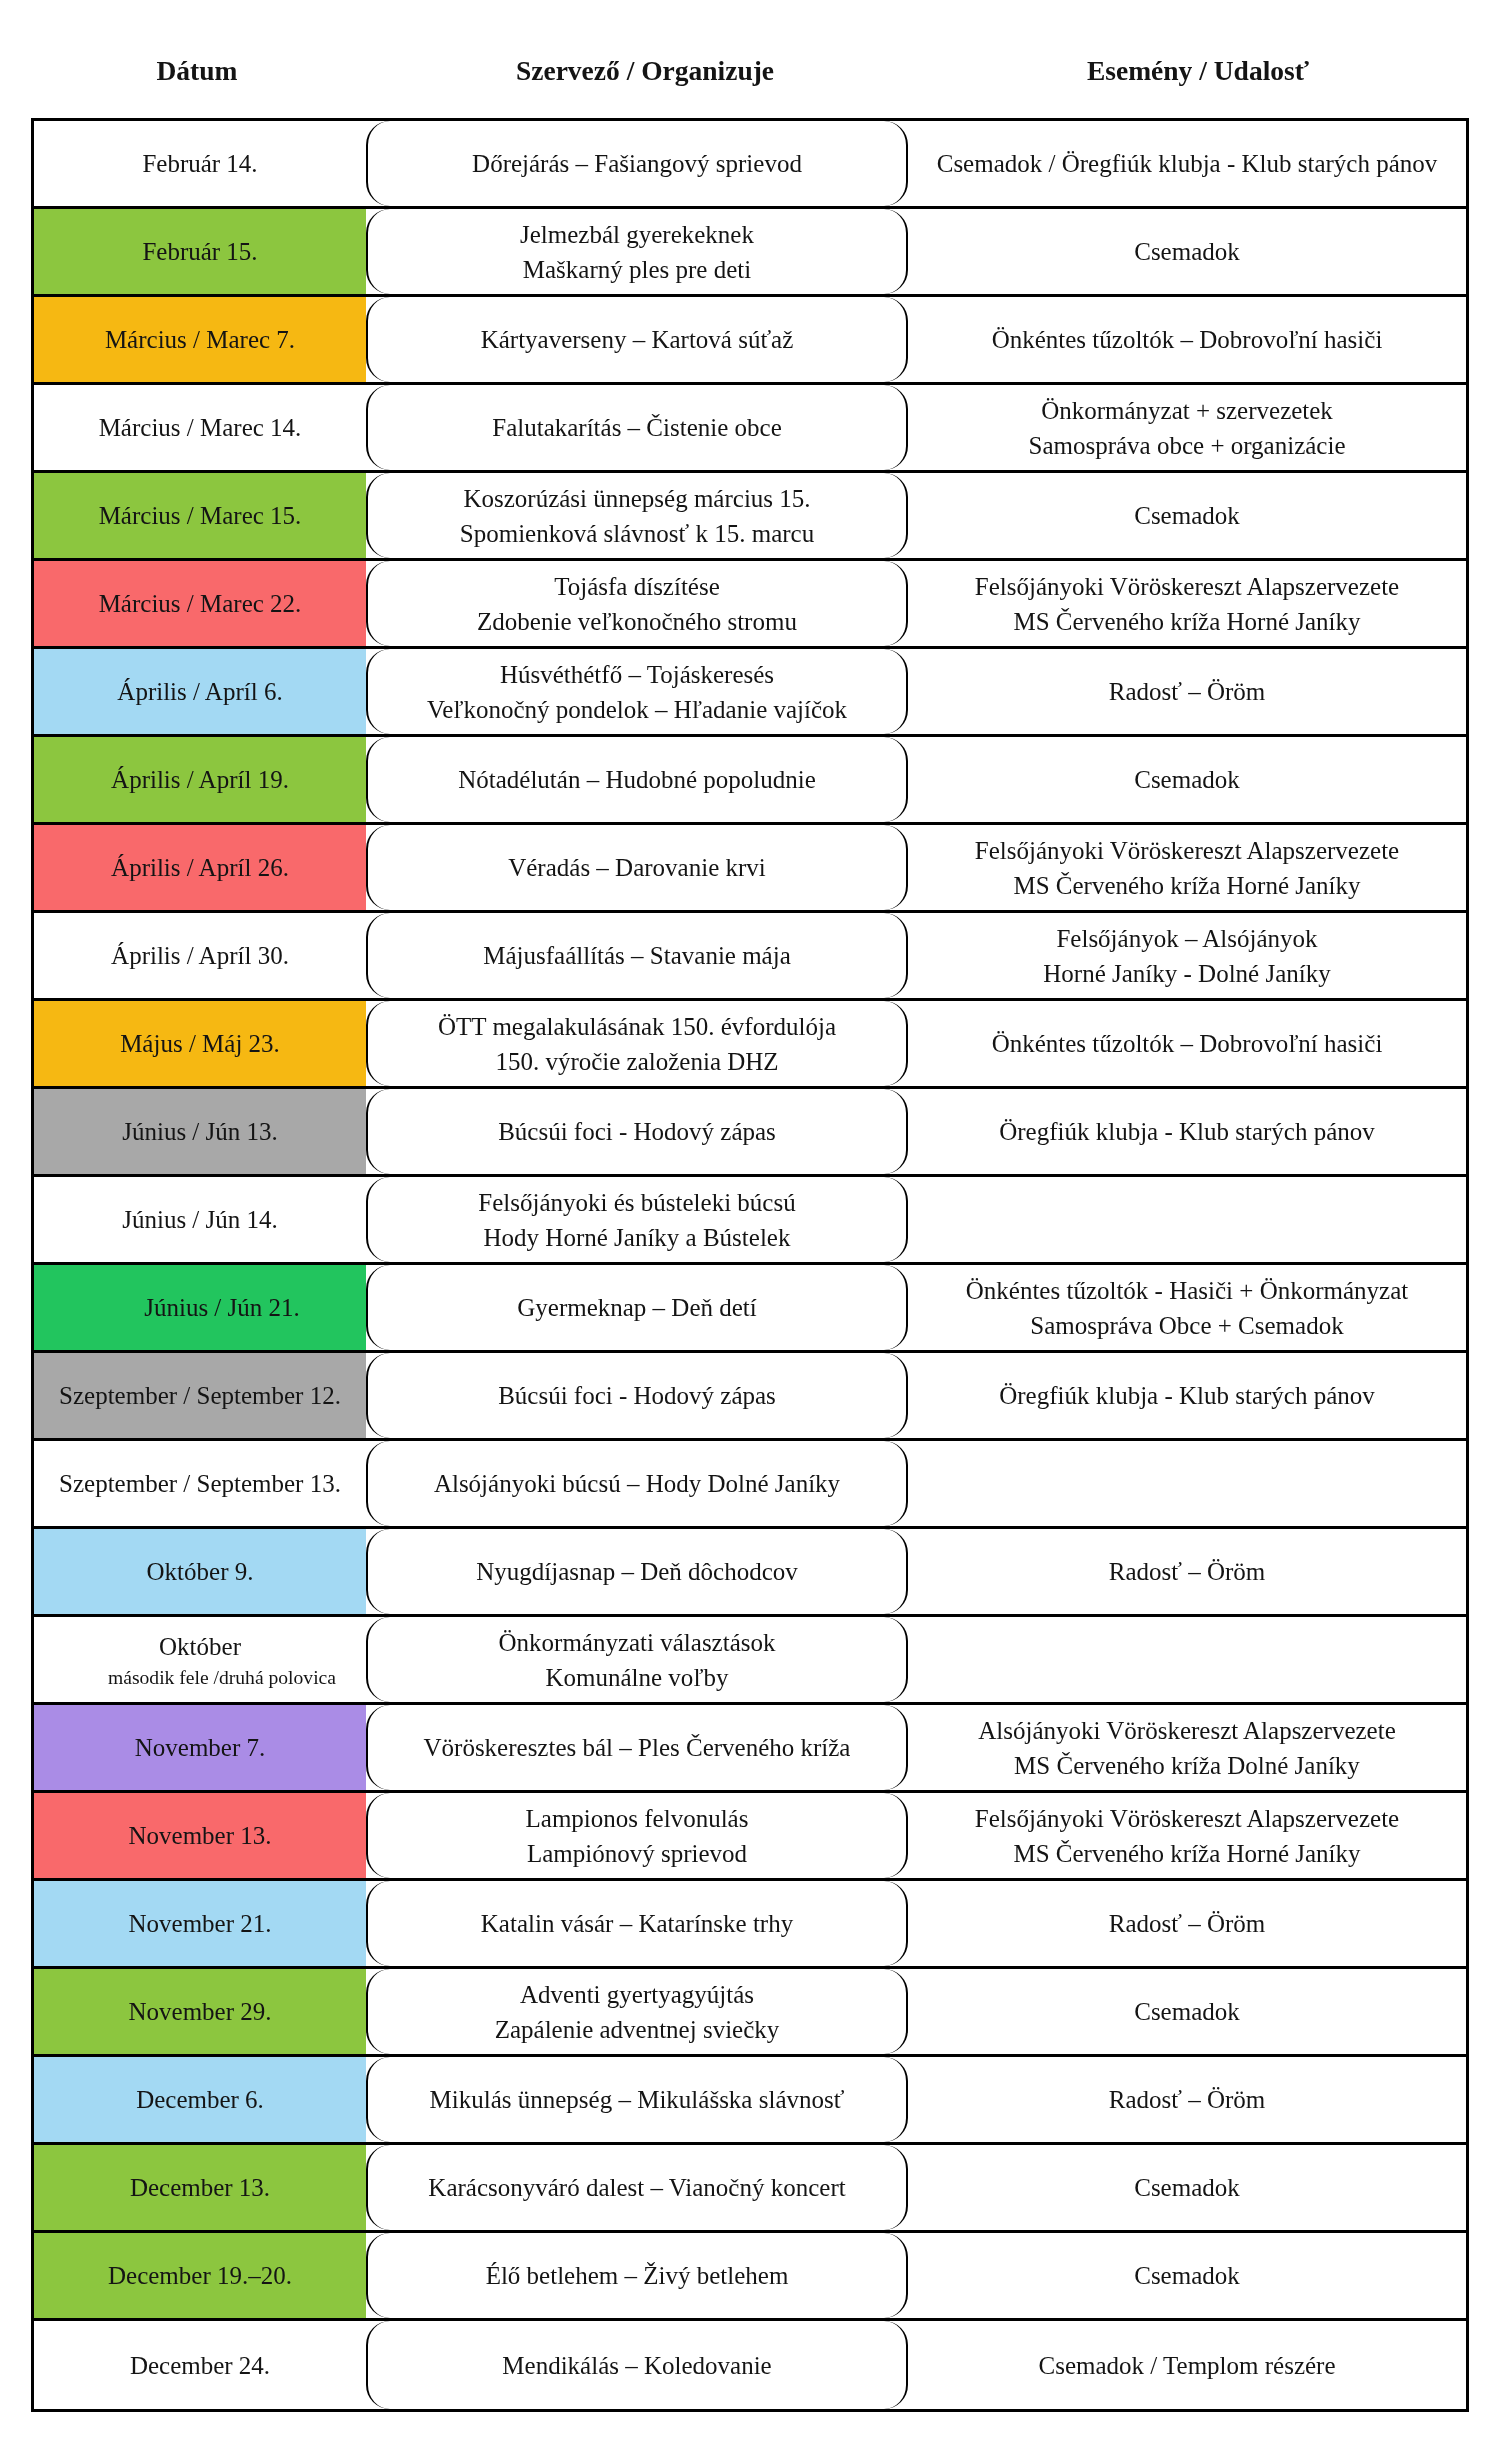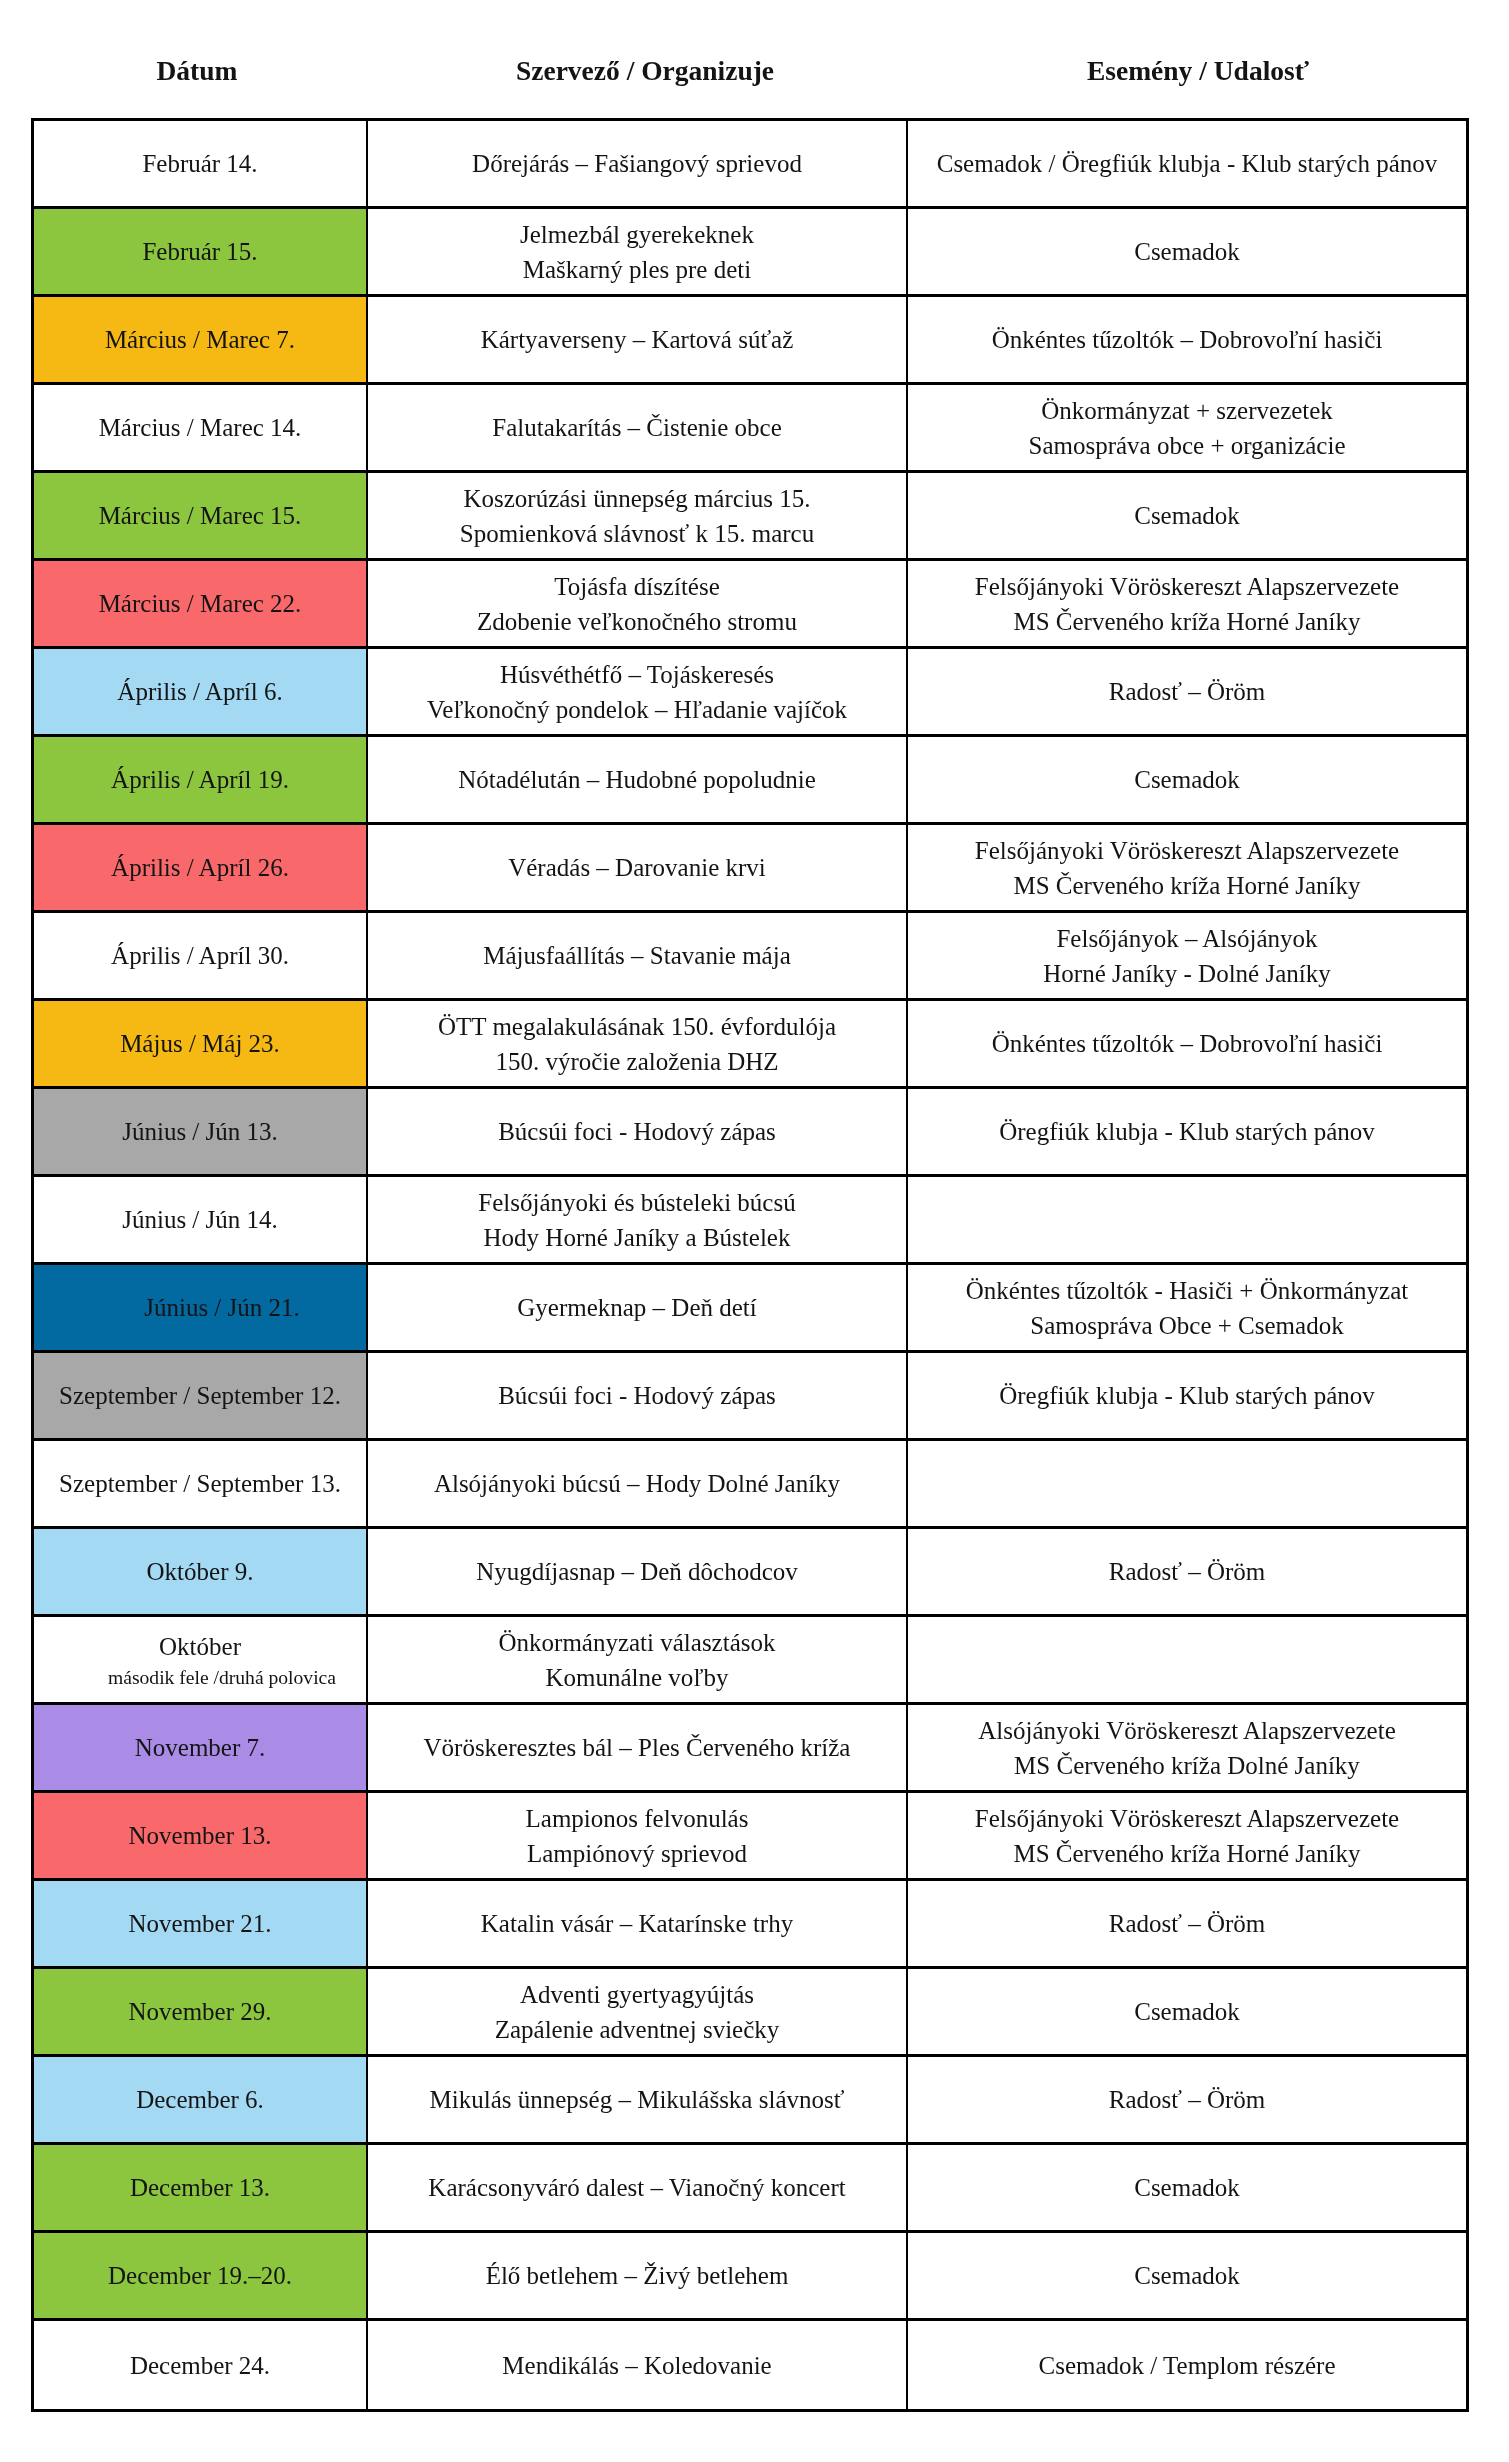--- a/index.html
+++ b/index.html
@@ -22,21 +22,21 @@
     border:3.9px solid #000; box-sizing:border-box; background:#fff;
   }
   .row { display:flex; height:88px; box-sizing:border-box; border-bottom:3.1px solid #000; }
   .row:last-child { border-bottom:none; }
   .cell {
     display:flex; flex-direction:column; justify-content:center; align-items:center;
     text-align:center; font-size:25px; line-height:35px; box-sizing:border-box;
     overflow:hidden;
   }
   .cell.date  { width:332px; }
-  .cell.event { width:542px; border-left:2.4px solid #000; border-right:2.4px solid #000; }
+  .cell.event { width:542px; border-left:2.4px solid #000; border-right:2.4px solid #000;border-radius:24px; }
   .cell.org   { flex:1;border-radius:18px; }
   .line { white-space:nowrap; }
   .date .line.small { font-size:19.6px; line-height:27px;margin-left:44px; }
 </style>
 </head>
 <body>
 
 <div class="col-headers">
   <div class="h h-date">Dátum</div>
   <div class="h h-org">Szervező / Organizuje</div>
@@ -202,21 +202,21 @@
         <div class="line">Június / Jún 14.</div>
       </div>
     <div class="cell event">
         <div class="line">Felsőjányoki és bústeleki búcsú</div>
         <div class="line">Hody Horné Janíky a Bústelek</div>
       </div>
     <div class="cell org"></div>
   </div>
 
   <div class="row">
-    <div class="cell date" style="background: #0369a1; padding-left: 44px;">
+    <div class="cell date" style="background: #22c55e; padding-left: 44px;">
         <div class="line">Június / Jún 21.</div>
       </div>
     <div class="cell event">
         <div class="line">Gyermeknap – Deň detí</div>
       </div>
     <div class="cell org">
         <div class="line">Önkéntes tűzoltók - Hasiči + Önkormányzat</div>
         <div class="line">Samospráva Obce + Csemadok</div>
       </div>
   </div>

